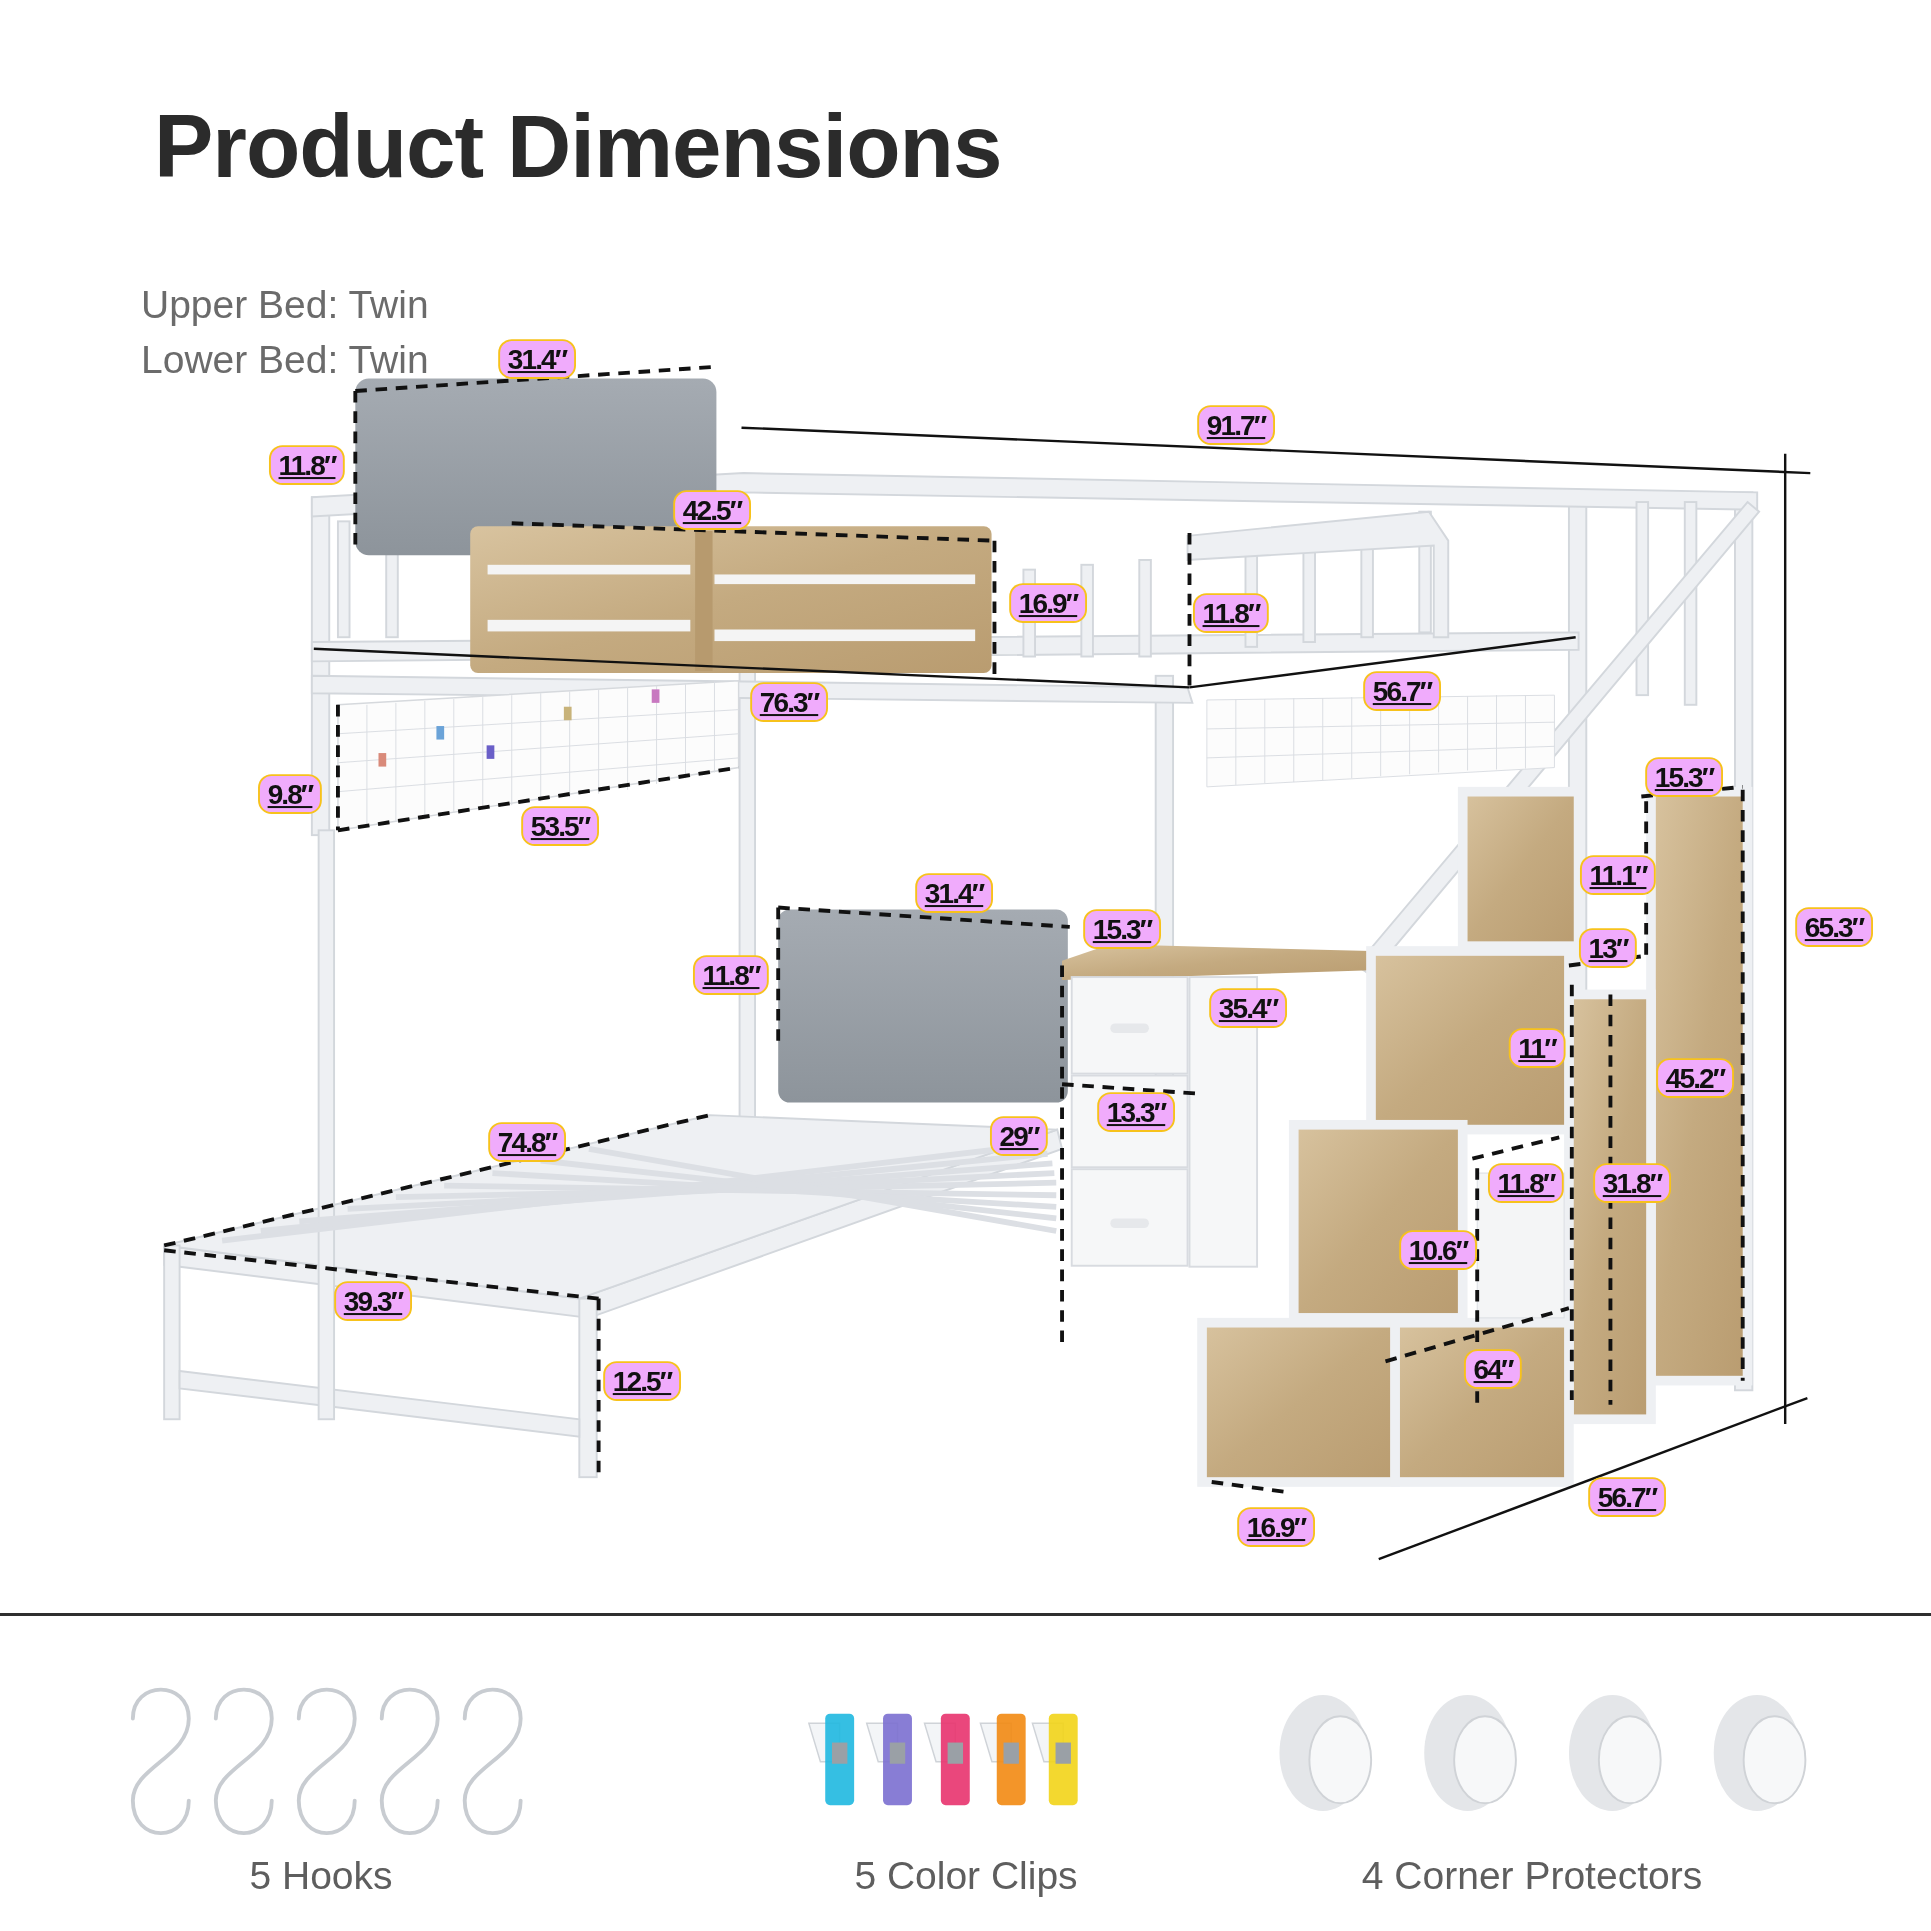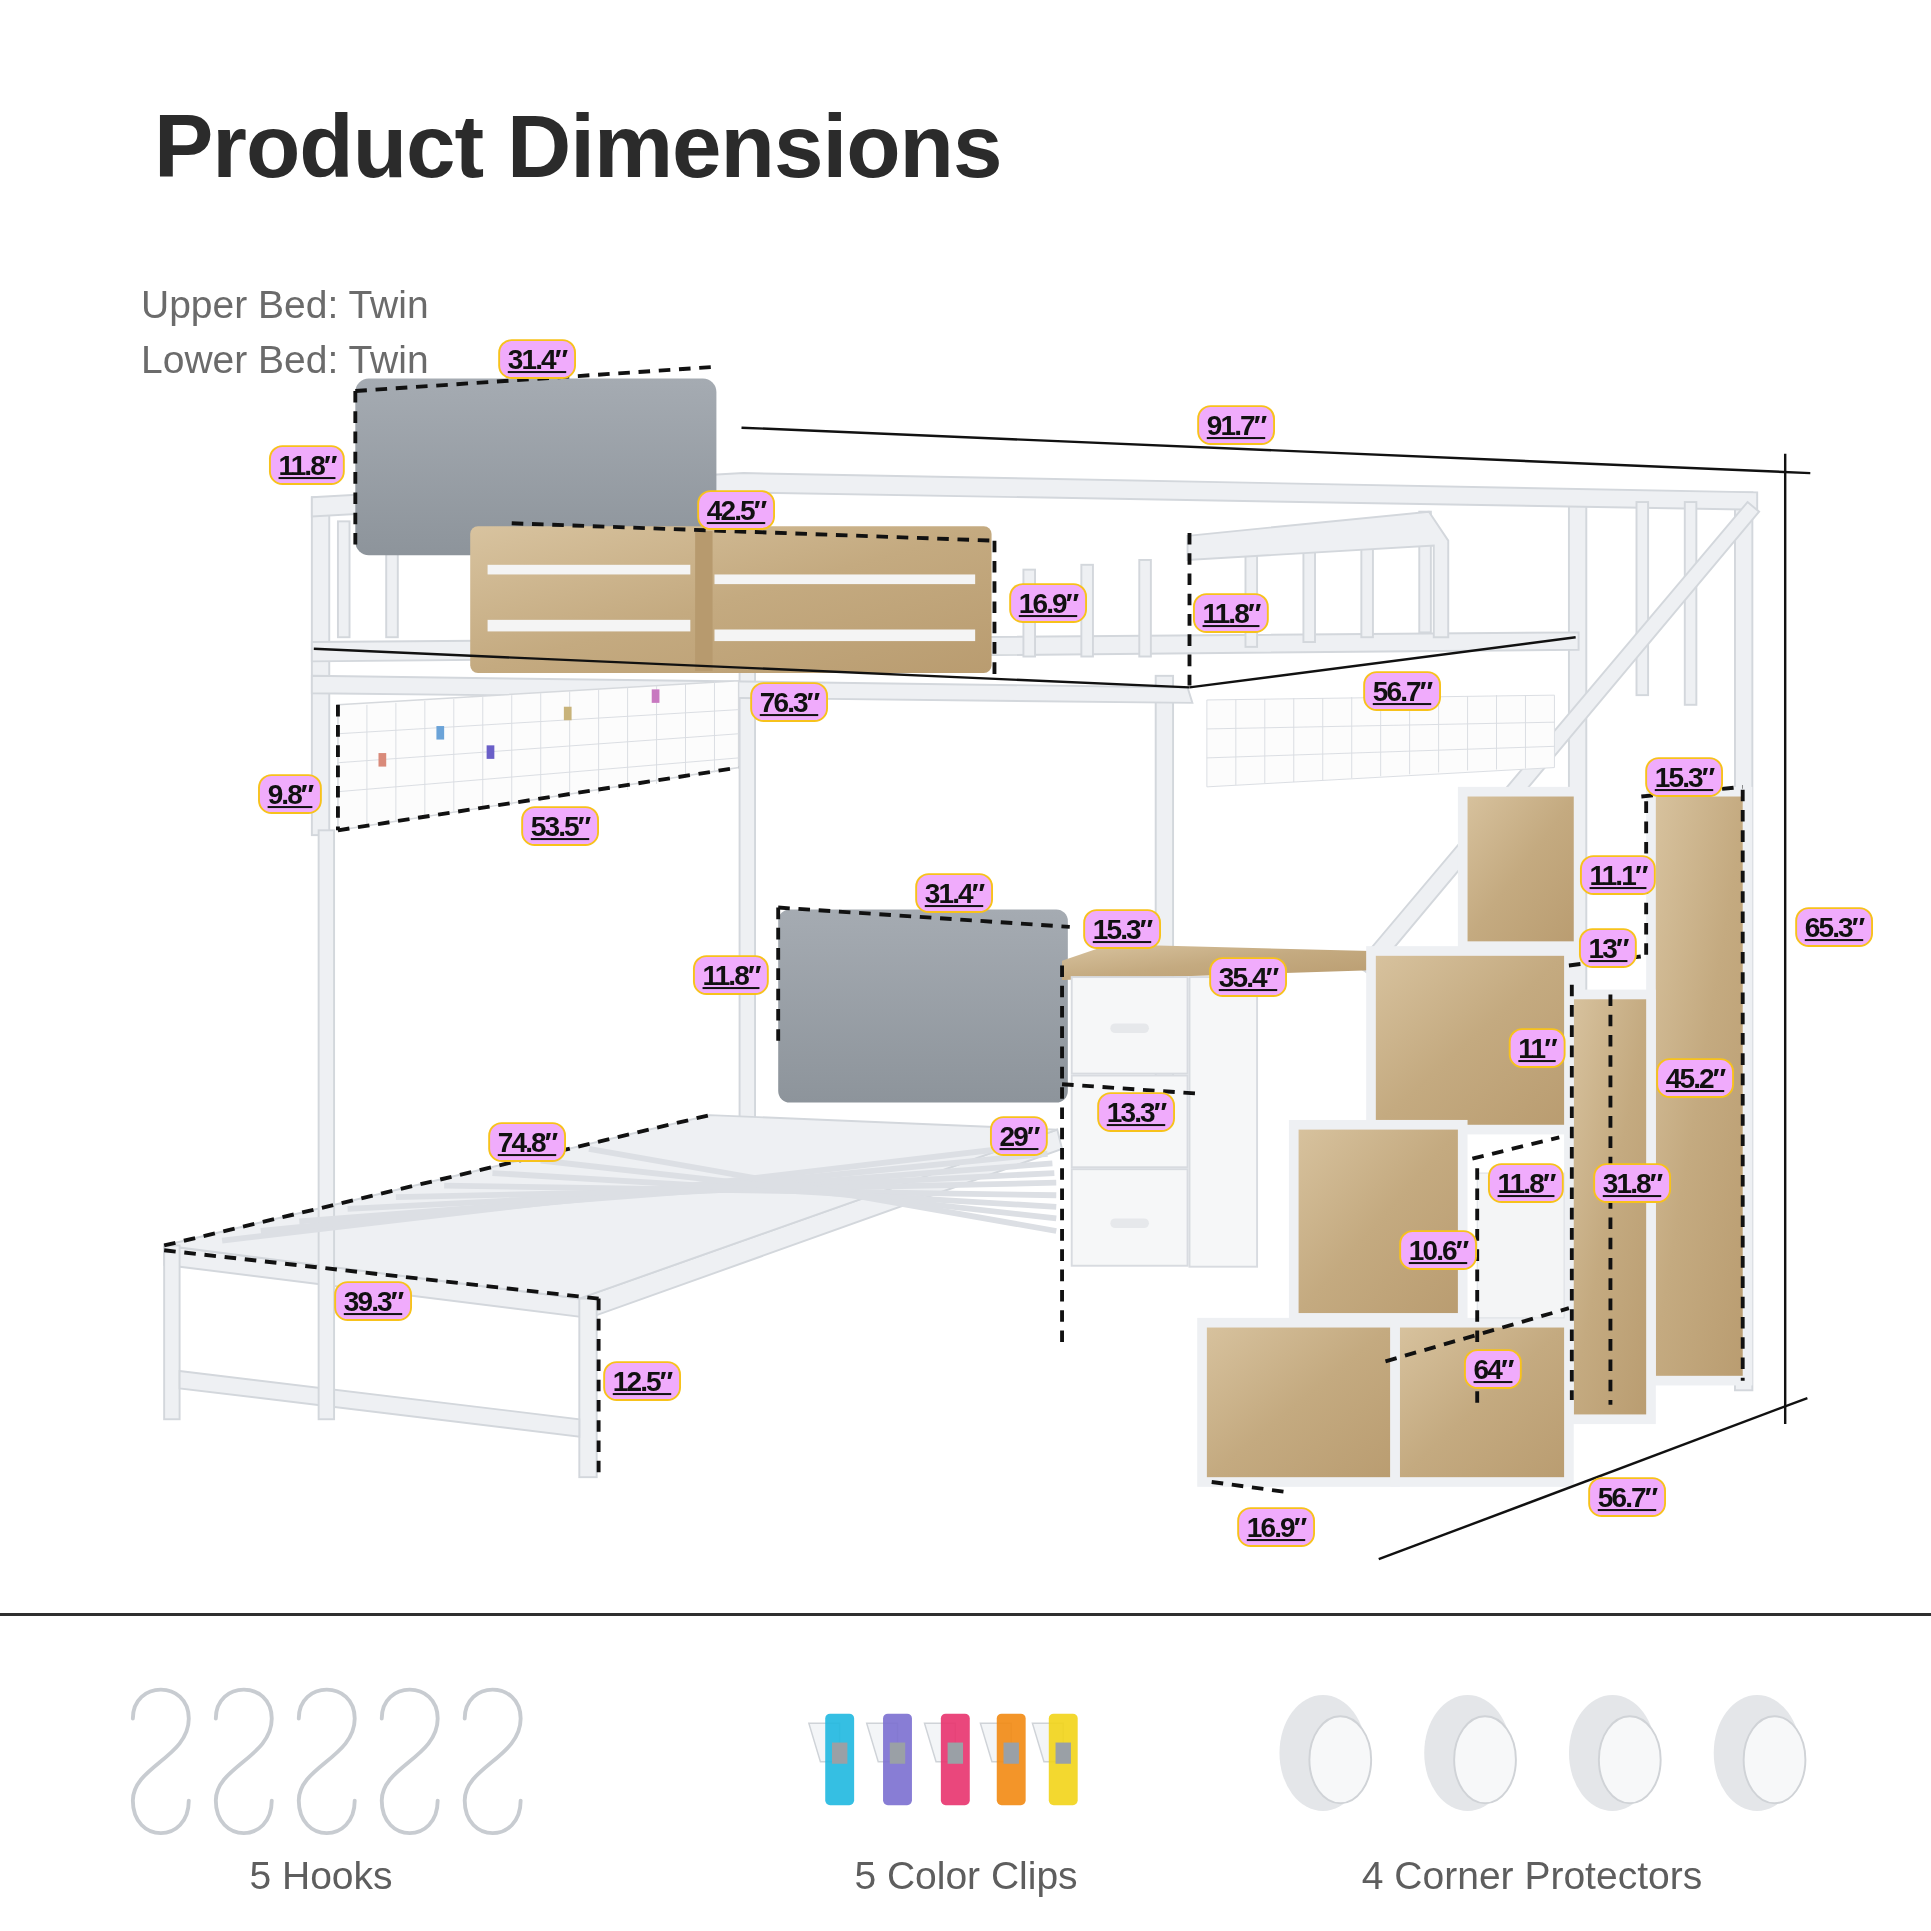--- a/index.html
+++ b/index.html
@@ -198,35 +198,35 @@
     <line x1="1625" y1="1000" x2="1705" y2="990"></line>
     <line x1="1668" y1="1030" x2="1668" y2="1455"></line>
     <line x1="1435" y1="1410" x2="1625" y2="1355"></line>
     <line x1="1255" y1="1535" x2="1330" y2="1545"></line>
   </g>
 </svg>
 
 <div class="dim" style="left:537px;top:359px">31.4″</div>
 <div class="dim" style="left:307px;top:465px">11.8″</div>
 <div class="dim" style="left:1236px;top:425px">91.7″</div>
-<div class="dim" style="left:736px;top:510px">42.5″</div>
+<div class="dim" style="left:712px;top:510px">42.5″</div>
 <div class="dim" style="left:1048px;top:603px">16.9″</div>
 <div class="dim" style="left:1231px;top:613px">11.8″</div>
 <div class="dim" style="left:789px;top:702px">76.3″</div>
 <div class="dim" style="left:1402px;top:691px">56.7″</div>
 <div class="dim" style="left:290px;top:794px">9.8″</div>
 <div class="dim" style="left:560px;top:826px">53.5″</div>
 <div class="dim" style="left:1684px;top:777px">15.3″</div>
 <div class="dim" style="left:1618px;top:875px">11.1″</div>
 <div class="dim" style="left:1608px;top:948px">13″</div>
 <div class="dim" style="left:1834px;top:927px">65.3″</div>
 <div class="dim" style="left:954px;top:893px">31.4″</div>
 <div class="dim" style="left:1122px;top:929px">15.3″</div>
 <div class="dim" style="left:731px;top:975px">11.8″</div>
-<div class="dim" style="left:1248px;top:977px">35.4″</div>
+<div class="dim" style="left:1248px;top:1008px">35.4″</div>
 <div class="dim" style="left:1537px;top:1048px">11″</div>
 <div class="dim" style="left:1695px;top:1078px">45.2″</div>
 <div class="dim" style="left:1136px;top:1112px">13.3″</div>
 <div class="dim" style="left:1019px;top:1136px">29″</div>
 <div class="dim" style="left:527px;top:1142px">74.8″</div>
 <div class="dim" style="left:1526px;top:1183px">11.8″</div>
 <div class="dim" style="left:1632px;top:1183px">31.8″</div>
 <div class="dim" style="left:1438px;top:1250px">10.6″</div>
 <div class="dim" style="left:373px;top:1301px">39.3″</div>
 <div class="dim" style="left:1493px;top:1369px">64″</div>

